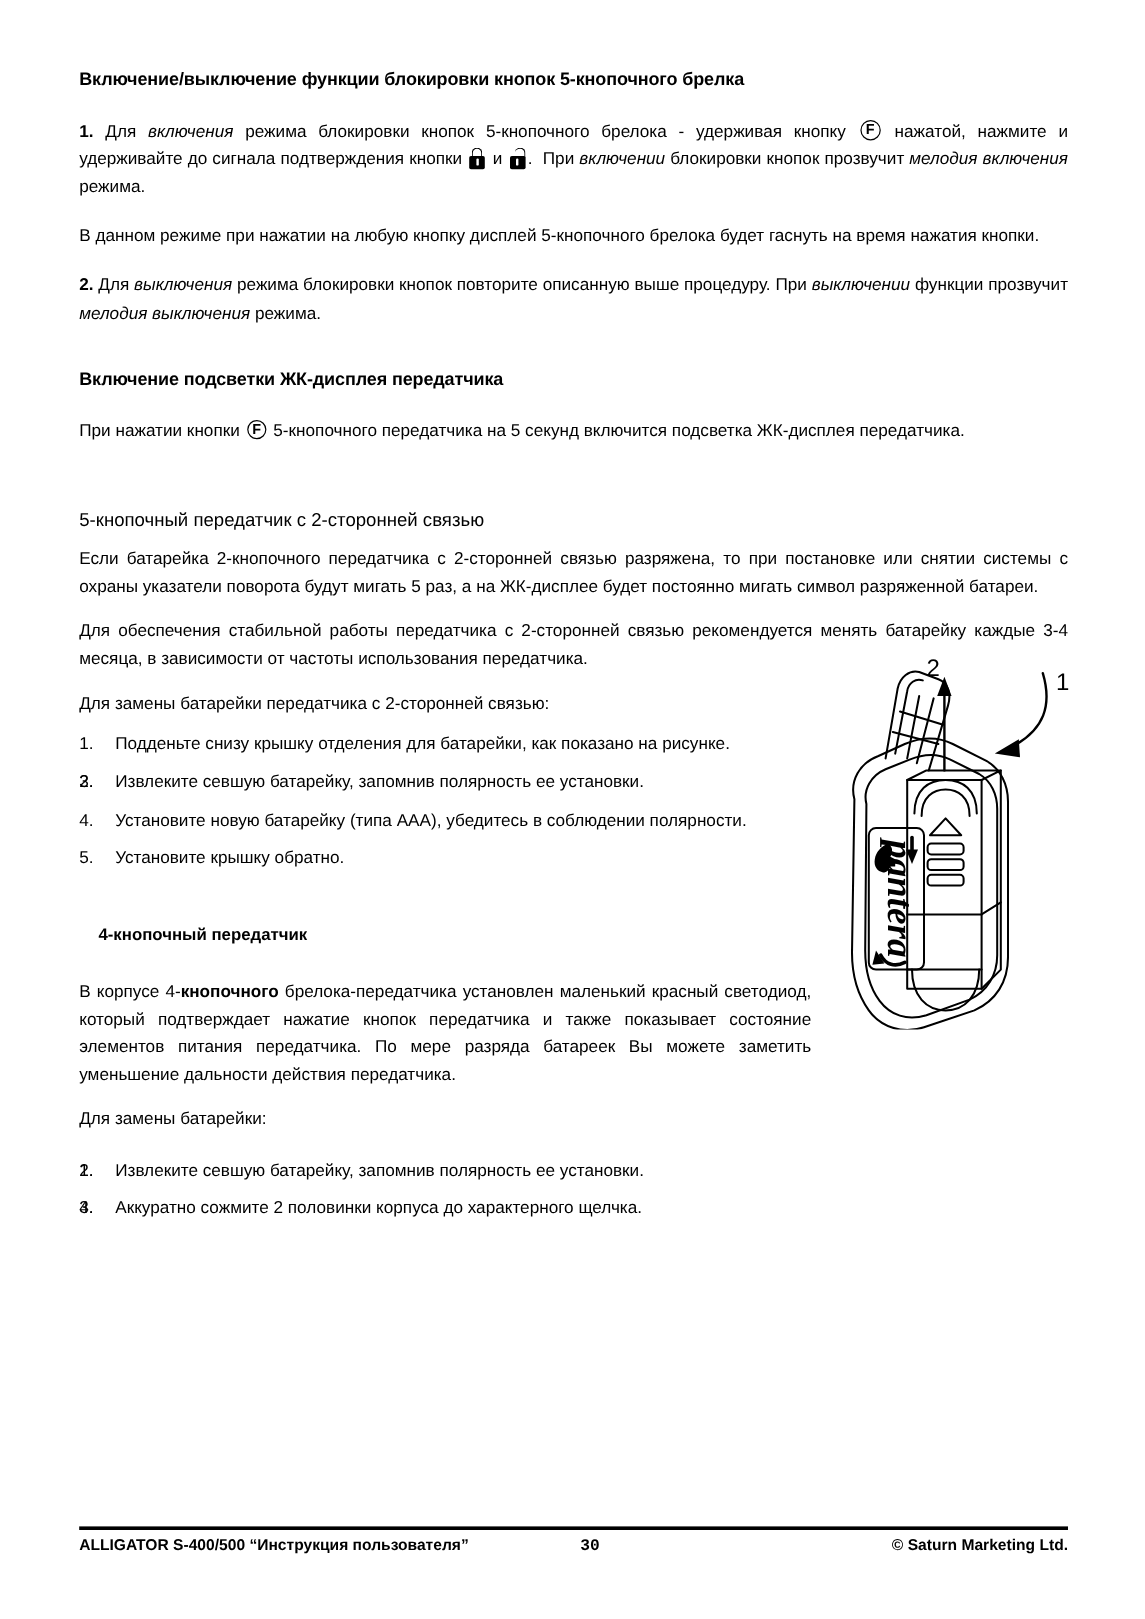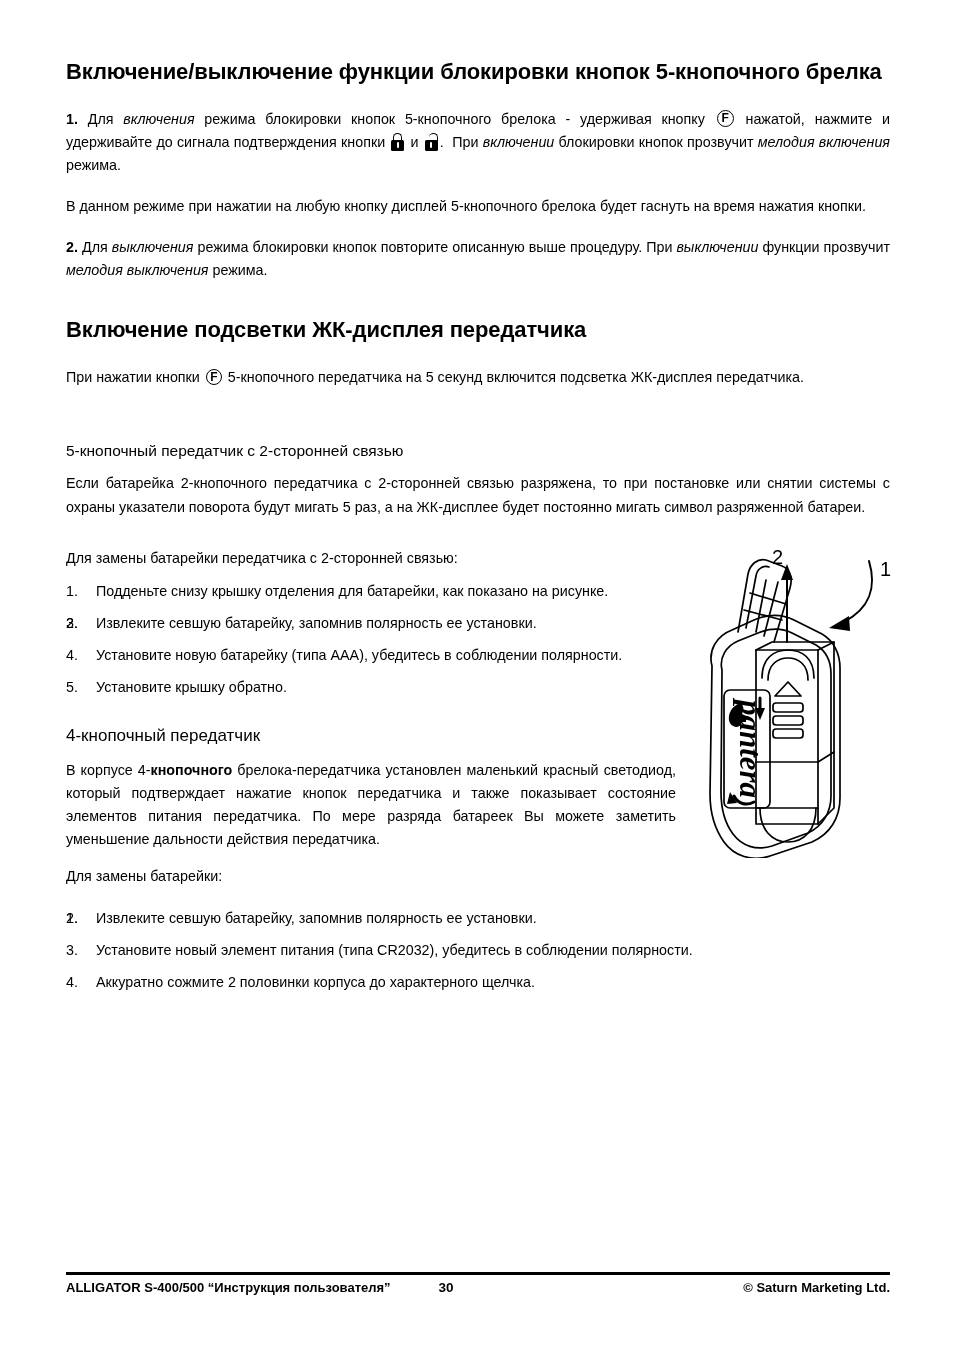--- a/index.html
+++ b/index.html
@@ -21,36 +21,36 @@
     overflow: hidden;
   }
   .content {
     position: absolute;
     left: 66px;
     top: 58px;
     width: 824px;
   }
 
   h2.section-head {
-    font-size: 22px;
+    font-size: 15px;
     font-weight: bold;
     letter-spacing: -0.1px;
     margin: 0;
     line-height: 1.25;
   }
   h3.sub-head {
     font-size: 15.5px;
     font-weight: normal;
     margin: 0;
     line-height: 1.25;
   }
   h4.small-head {
-    font-size: 17px;
-    font-weight: normal;
-    margin: 0;
+    font-size: 14px;
+    font-weight: bold;
+    margin: 16px;
     line-height: 1.25;
   }
 
   p.para {
     font-size: 14.3px;
     line-height: 1.62;
     margin: 0;
     text-align: justify;
     text-justify: inter-word;
   }
@@ -177,27 +177,29 @@
     height: 3px;
     background: #000;
     width: 100%;
   }
   .footer .row {
     display: flex;
     align-items: baseline;
     margin-top: 5px;
     font-size: 13px;
     font-weight: bold;
+    gap: 45px;
   }
   .footer .left { flex: 0 0 auto; }
   .footer .center {
     flex: 1 1 auto;
     text-align: left;
     padding-left: 48px;
     font-size: 13.5px;
+    font-family: Liberation Mono, monospace;
   }
   .footer .right { flex: 0 0 auto; }
 </style>
 </head>
 <body>
 
 <div class="page">
 
   <div class="content">
 
@@ -229,20 +231,21 @@
     <div class="sp-18"></div>
 
     <h3 class="sub-head">5-кнопочный передатчик с 2-сторонней связью</h3>
 
     <div class="sp-12"></div>
 
     <p class="para">Если батарейка 2-кнопочного передатчика с 2-сторонней связью разряжена, то при постановке или снятии системы с охраны указатели поворота будут мигать 5 раз, а на ЖК-дисплее будет постоянно мигать символ разряженной батареи.</p>
 
     <div class="sp-14"></div>
 
+    <p class="para">Для обеспечения стабильной работы передатчика с 2-сторонней связью рекомендуется менять батарейку каждые 3-4 месяца, в зависимости от частоты использования передатчика.</p>
 
     <div class="sp-14"></div>
 
     <p class="para nojust">Для замены батарейки передатчика с 2-сторонней связью:</p>
 
     <div class="sp-10"></div>
 
     <ol class="steps narrow">
       <li><span class="num">1.</span><span>Подденьте снизу крышку отделения для батарейки, как показано на рисунке.</span></li>
       <li><span class="num">2.</span></li>
@@ -263,21 +266,21 @@
       <div class="sp-14"></div>
 
       <p class="para nojust">Для замены батарейки:</p>
     </div>
 
     <div class="sp-10"></div>
 
     <ol class="steps">
       <li style="width:630px;text-align:justify;"><span class="num">1.</span></li>
       <li><span class="num">2.</span><span>Извлеките севшую батарейку, запомнив полярность ее установки.</span></li>
-      <li><span class="num">3.</span><span>Установите новый элемент питания (типа CR2032), убедитесь в соблюдении полярности.</span></li>
+      <li><span class="num">3.</span></li>
       <li><span class="num">4.</span><span>Аккуратно сожмите 2 половинки корпуса до характерного щелчка.</span></li>
     </ol>
 
   </div>
 
   <div class="figure">
     <svg width="250" height="312" viewBox="0 0 250 312" fill="none" stroke="#000" stroke-width="1.7" stroke-linejoin="round" stroke-linecap="round">
 
       <g stroke-width="2">
         <line x1="93" y1="96" x2="93" y2="30"></line>

